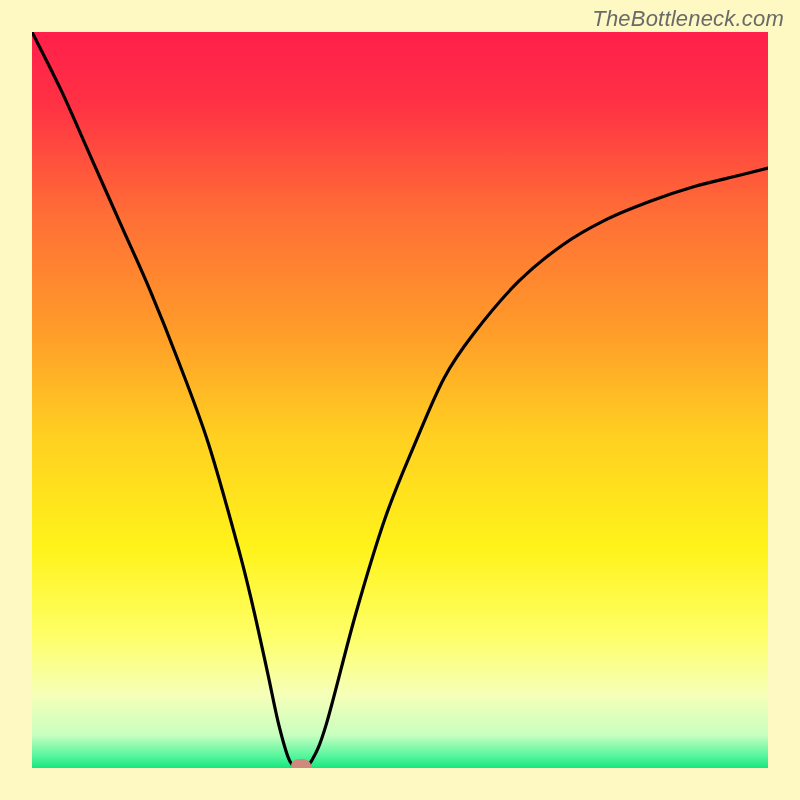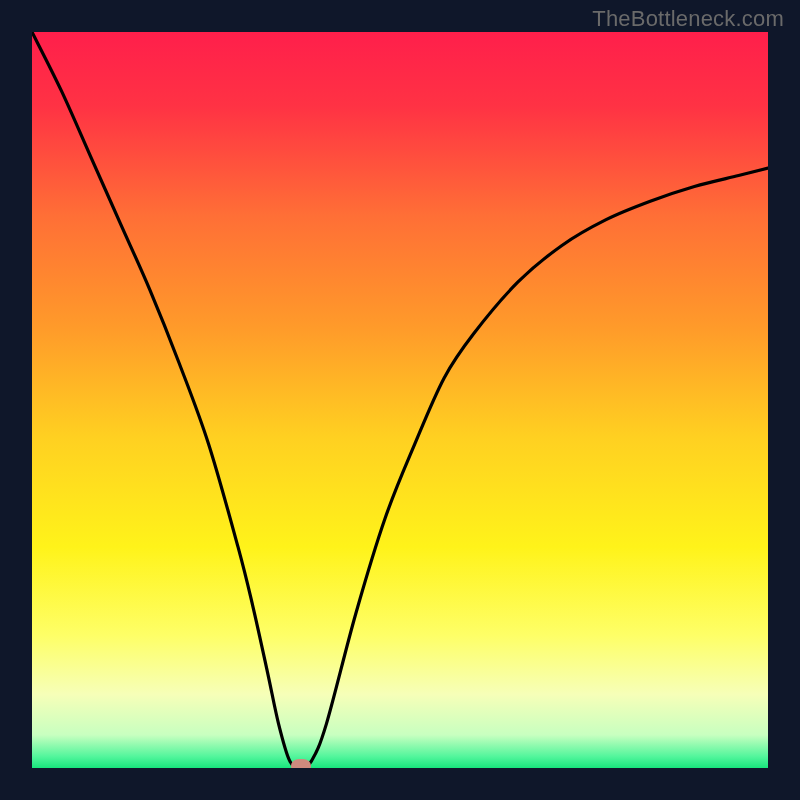--- a/index.html
+++ b/index.html
@@ -10,21 +10,22 @@
     background: #000;
     overflow: hidden;
     font-family: Arial, Helvetica, sans-serif;
   }
   .frame {
     position: absolute;
     top: 0;
     left: 0;
     width: 800px;
     height: 800px;
-    background: #0f172a;
+    background: #fef9c3;
+    font-style: italic;
   }
   .plot-area {
     position: absolute;
     top: 32px;
     left: 32px;
     width: 736px;
     height: 736px;
     overflow: hidden;
   }
   .gradient {

